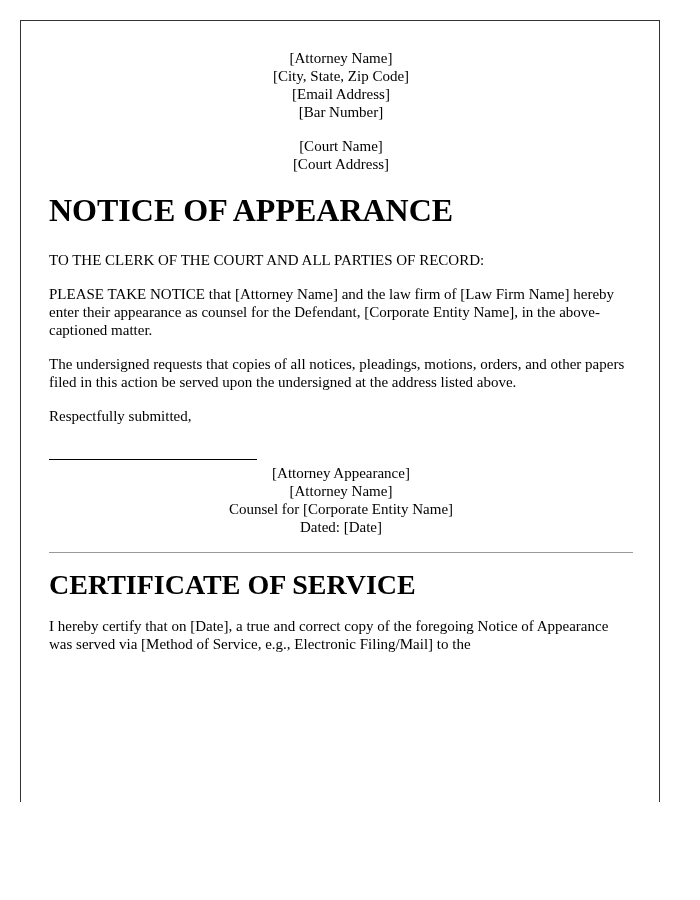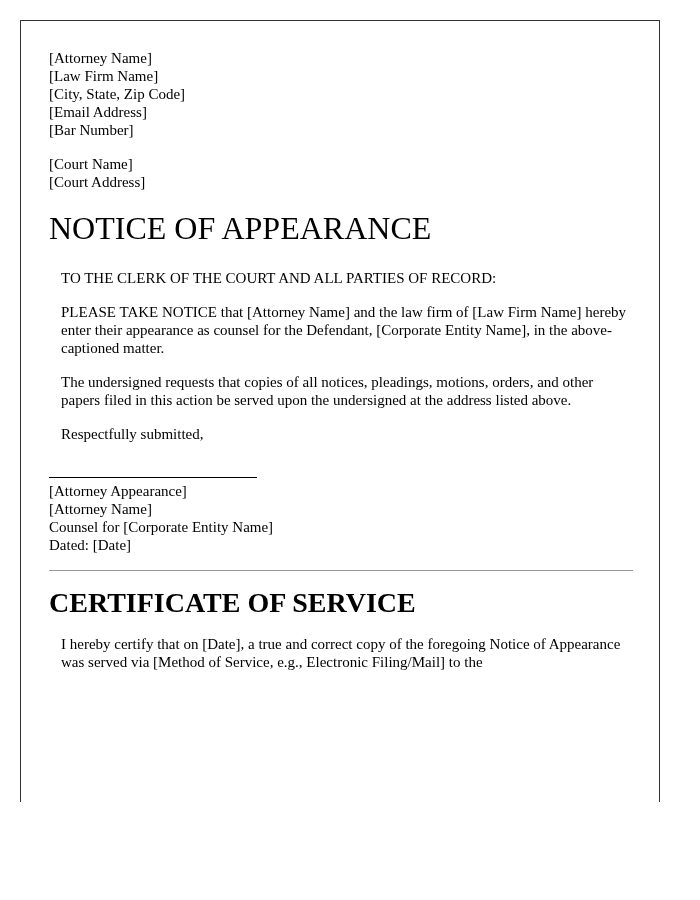--- a/index.html
+++ b/index.html
@@ -28,35 +28,35 @@
       box-sizing: border-box;
     }
     .page {
       position: absolute;
       left: 28px;
       top: 28px;
       width: 584px;
       font-size: 15px;
       line-height: 18px;
     }
-    .block { margin: 0 0 16px 0; }
+    .block { margin: 0 0 16px 0; text-align: center; }
     .line { display: block; white-space: nowrap; }
     h1 {
       font-size: 32px;
-      font-weight: normal;
+      font-weight: bold;
       margin: 18px 0 22px 0;
       line-height: 38px;
     }
     h2 {
       font-size: 28px;
       font-weight: bold;
       margin: 18px 0 18px 0;
       line-height: 28px;
     }
-    p { margin: 0 0 16px 12px; }
+    p { margin: 0 0 16px 0; }
     .sigline {
       width: 208px;
       height: 1px;
       background: #000000;
       margin: 0 0 4px 0;
     }
     .sigspacer { height: 18px; }
     .divider {
       border: none;
       border-top: 1px solid #999999;
@@ -65,21 +65,20 @@
     }
   </style>
 </head>
 <body>
 
 <div class="viewport">
   <div class="page">
 
     <div class="block">
       <span class="line">[Attorney Name]</span>
-      <span class="line">[Law Firm Name]</span>
       <span class="line">[City, State, Zip Code]</span>
       <span class="line">[Email Address]</span>
       <span class="line">[Bar Number]</span>
     </div>
 
     <div class="block">
       <span class="line">[Court Name]</span>
       <span class="line">[Court Address]</span>
     </div>
 

